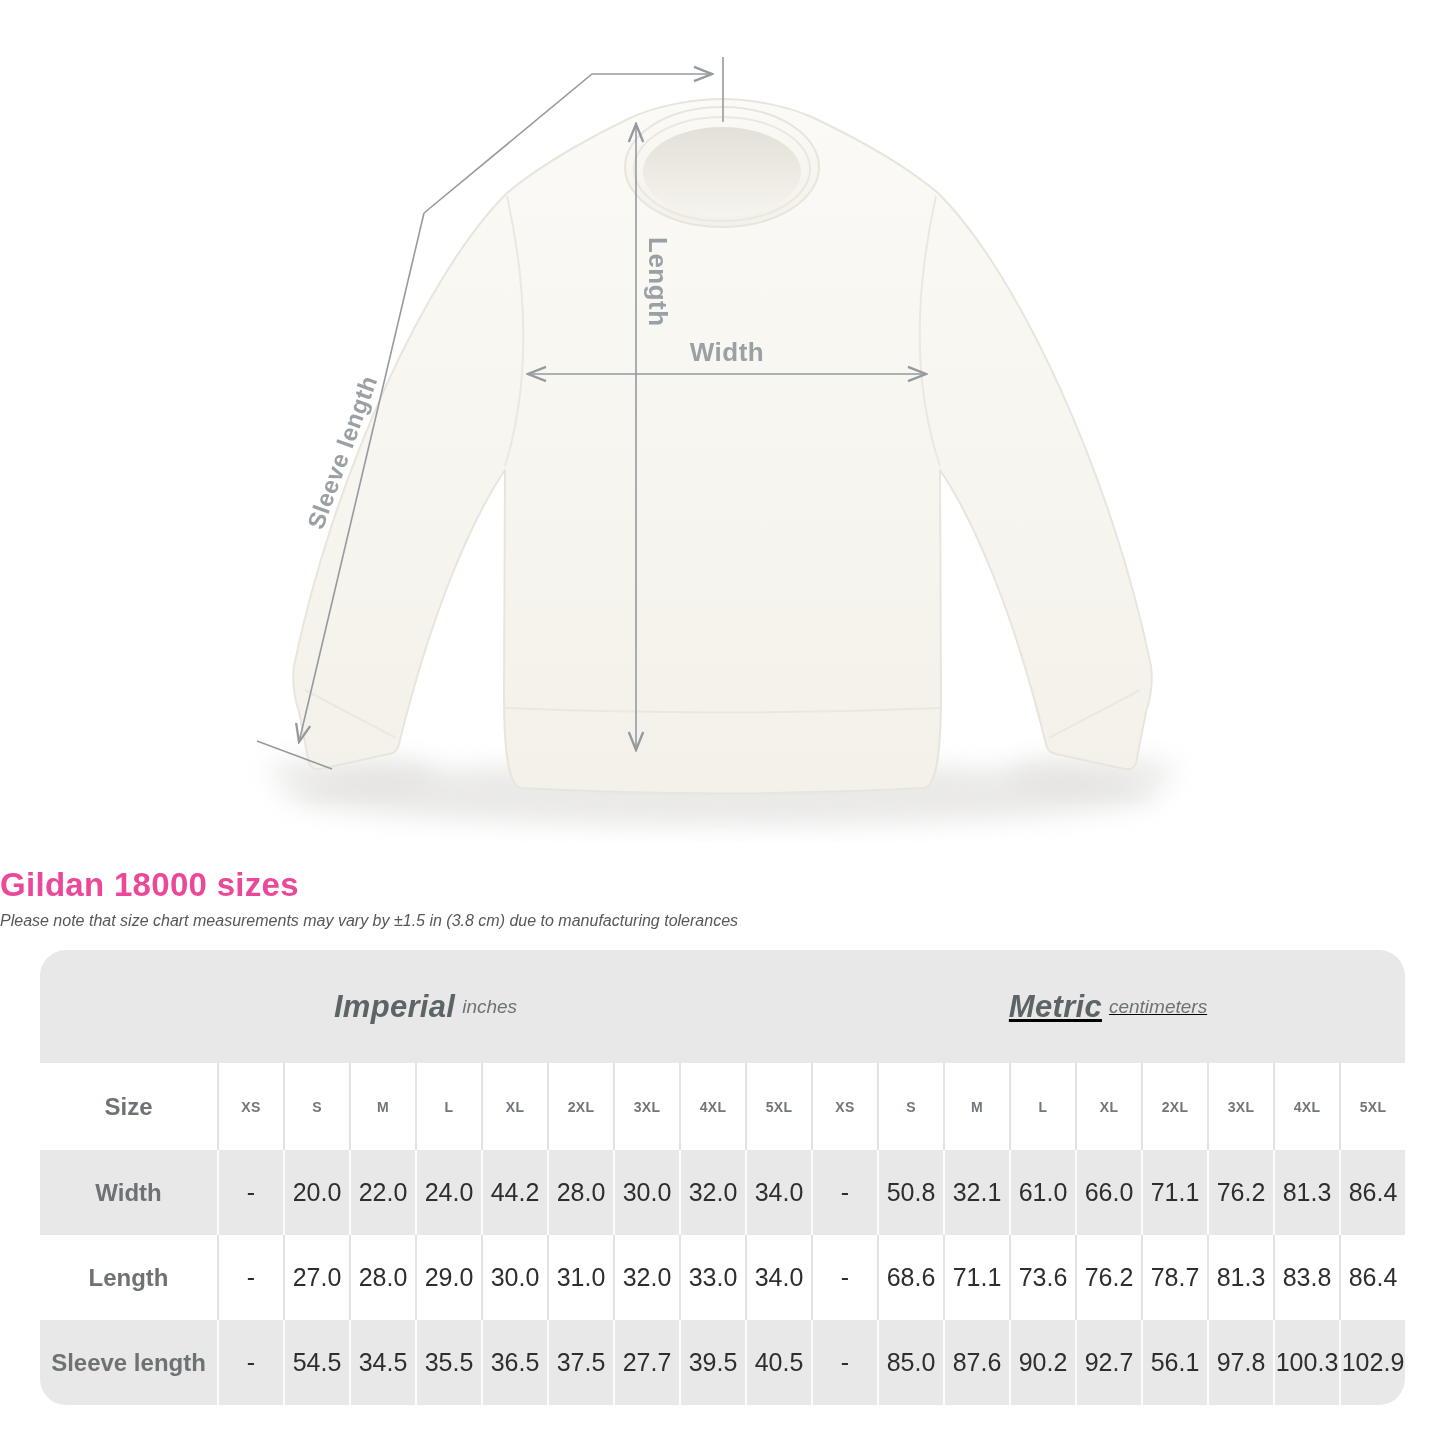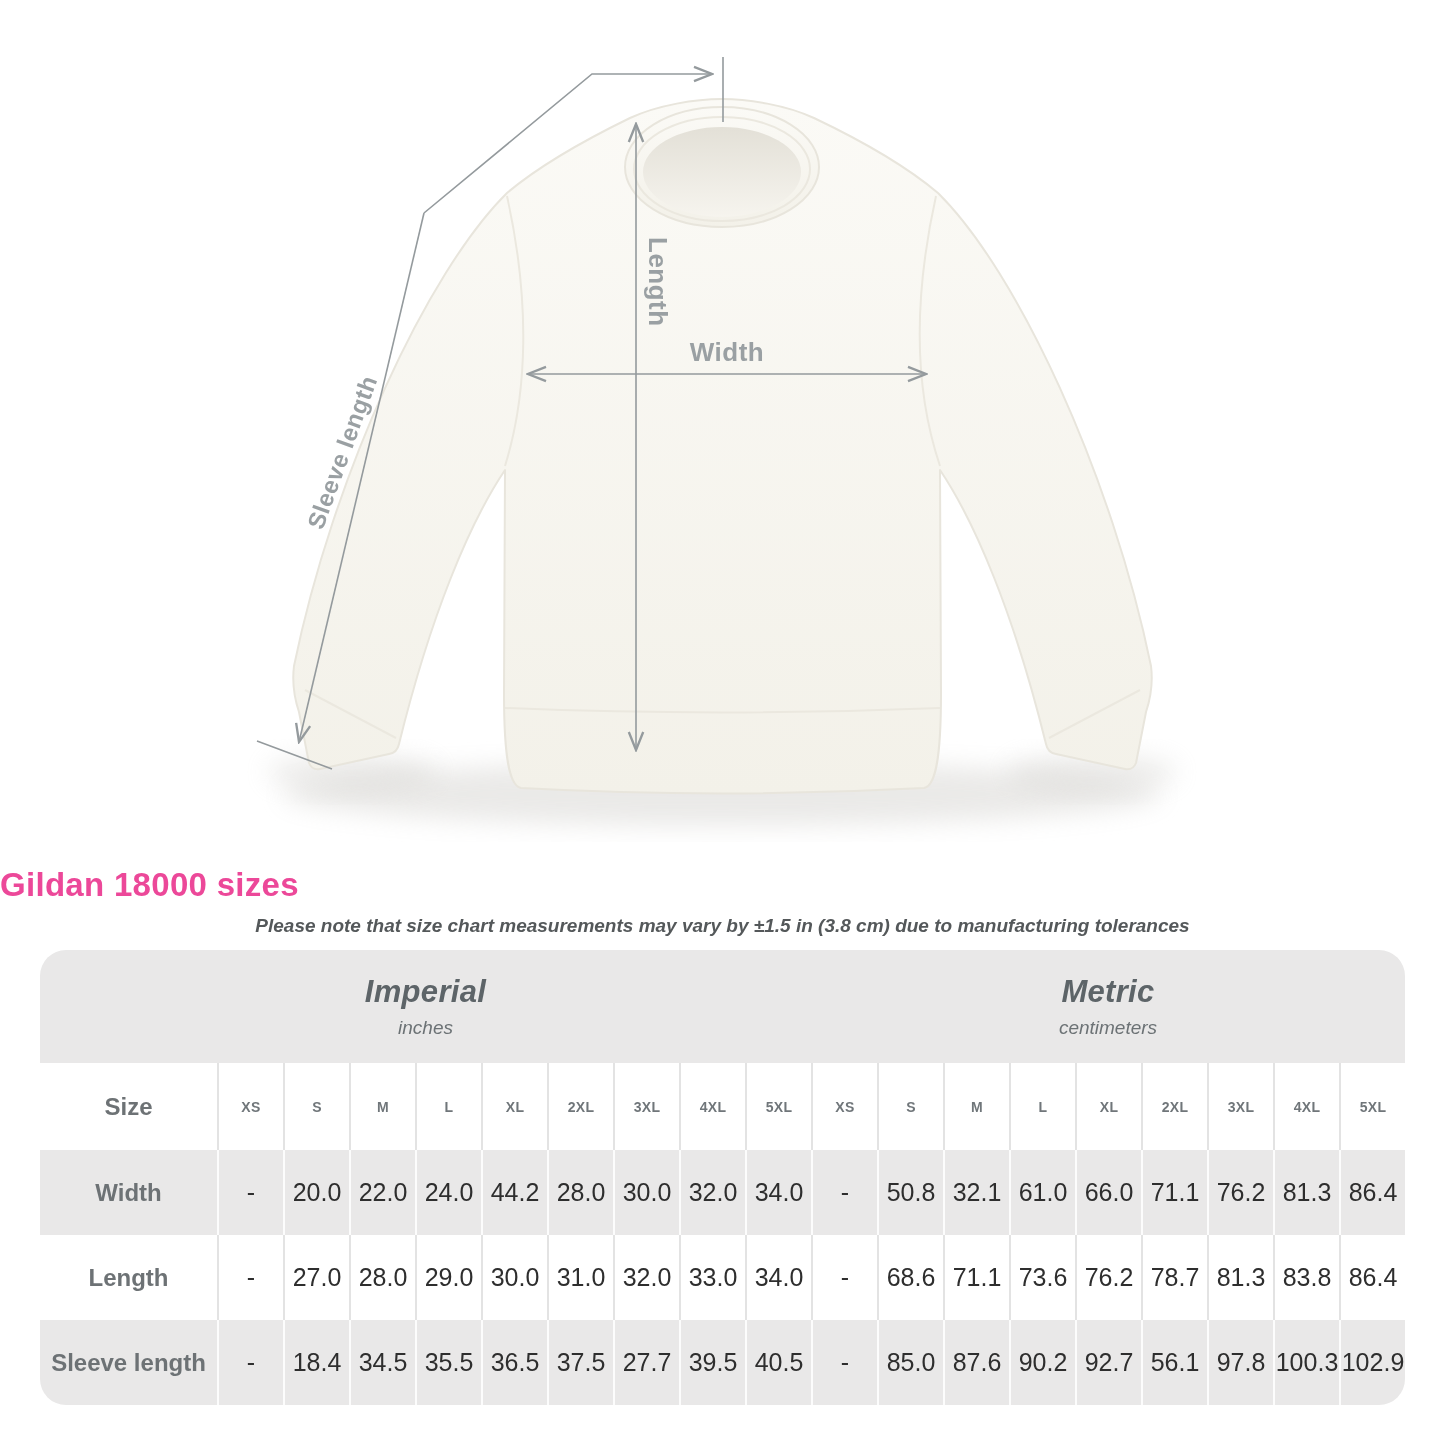--- a/index.html
+++ b/index.html
@@ -7,30 +7,30 @@
   .page{position:relative;width:1445px;height:1445px;background:#fff;overflow:hidden;}
 
   .diagram-svg{position:absolute;left:0;top:0;}
 
   .anno-line{stroke:#949a9d;stroke-width:1.6;fill:none;}
   .anno-label{font-family:"Liberation Sans",sans-serif;font-weight:700;font-size:26px;fill:#9aa0a3;letter-spacing:.5px;}
   .anno-label.small{font-size:24px;}
 
   .page-title{position:absolute;left:0;top:844px;width:100%;text-align:left;
     font-size:33px;font-weight:700;color:#ec4899;letter-spacing:.3px;}
-  .tolerance-note{position:absolute;left:0;top:896px;width:100%;text-align:center;
-    font-style:italic;font-size:19px;color:#54585a;font-weight:bold;}
+  .tolerance-note{position:absolute;left:0;top:896px;width:100%;
+    font-style:italic;font-size:16px;color:#54585a;}
 
   .size-table{position:absolute;left:40px;top:950px;width:1365px;height:455px;
     display:grid;grid-template-columns:177px repeat(18,1fr);
     grid-template-rows:113px 87px 85px 85px 85px;
     border-radius:26px;overflow:hidden;background:#fff;}
-  .band{background:#e9e8e8;display:flex;flex-direction:column;align-items:center;justify-content:center;gap:7px;grid-row:1;}
+  .band{background:#e9e8e8;display:flex;flex-direction:row;align-items:center;justify-content:center;gap:7px;grid-row:1;}
   .band-imperial{grid-column:1 / span 10;}
-  .band-metric{grid-column:11 / span 9;}
+  .band-metric{grid-column:11 / span 9;text-decoration:underline;}
   .band-name{font-size:31px;font-weight:700;font-style:italic;color:#5d6468;letter-spacing:.3px;}
   .band-unit{font-size:19px;font-style:italic;color:#6c7275;}
 
   .cell{display:flex;align-items:center;justify-content:center;background:#fff;border-left:2px solid #e3e3e3;}
   .cell.first{border-left:none;}
   .cell.stripe{background:#e9e8e8;border-left-color:#fcfcfc;}
   .size-label,.row-label{font-weight:700;font-size:24px;color:#6d7275;}
   .size-head{font-weight:700;font-size:14px;color:#70767a;letter-spacing:.3px;}
   .num{font-size:25px;color:#2e2e2e;}
 </style>
@@ -173,21 +173,21 @@
       <div class="cell num">68.6</div>
       <div class="cell num">71.1</div>
       <div class="cell num">73.6</div>
       <div class="cell num">76.2</div>
       <div class="cell num">78.7</div>
       <div class="cell num">81.3</div>
       <div class="cell num">83.8</div>
       <div class="cell num">86.4</div>
       <div class="cell first row-label stripe">Sleeve length</div>
       <div class="cell num stripe">-</div>
-      <div class="cell num stripe">18.4</div>
+      <div class="cell num stripe">54.5</div>
       <div class="cell num stripe">34.5</div>
       <div class="cell num stripe">35.5</div>
       <div class="cell num stripe">36.5</div>
       <div class="cell num stripe">37.5</div>
       <div class="cell num stripe">27.7</div>
       <div class="cell num stripe">39.5</div>
       <div class="cell num stripe">40.5</div>
       <div class="cell num stripe">-</div>
       <div class="cell num stripe">85.0</div>
       <div class="cell num stripe">87.6</div>

